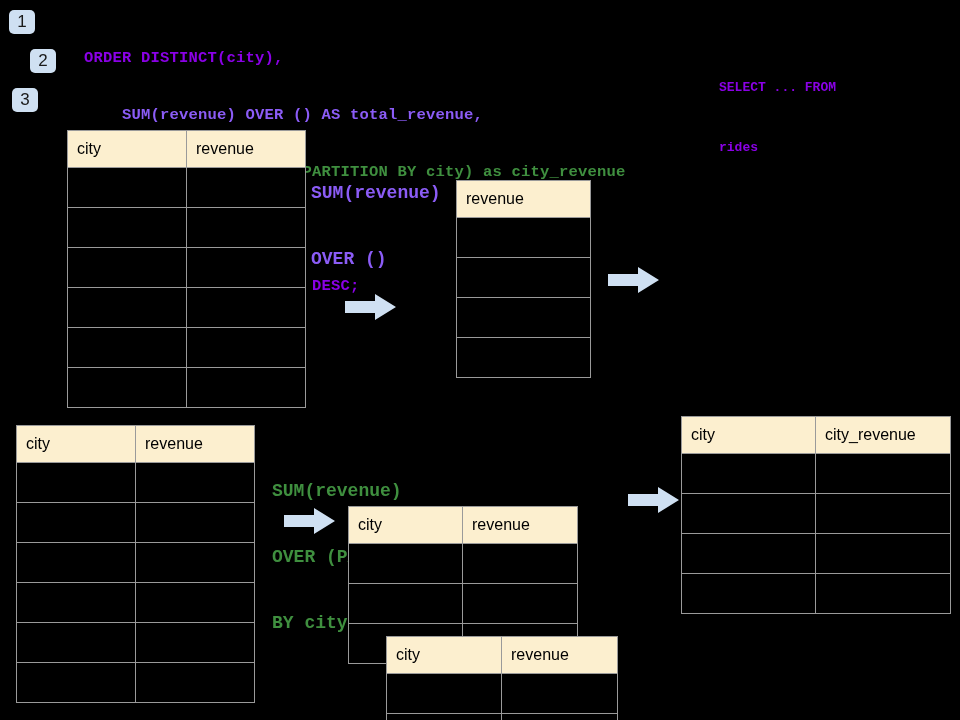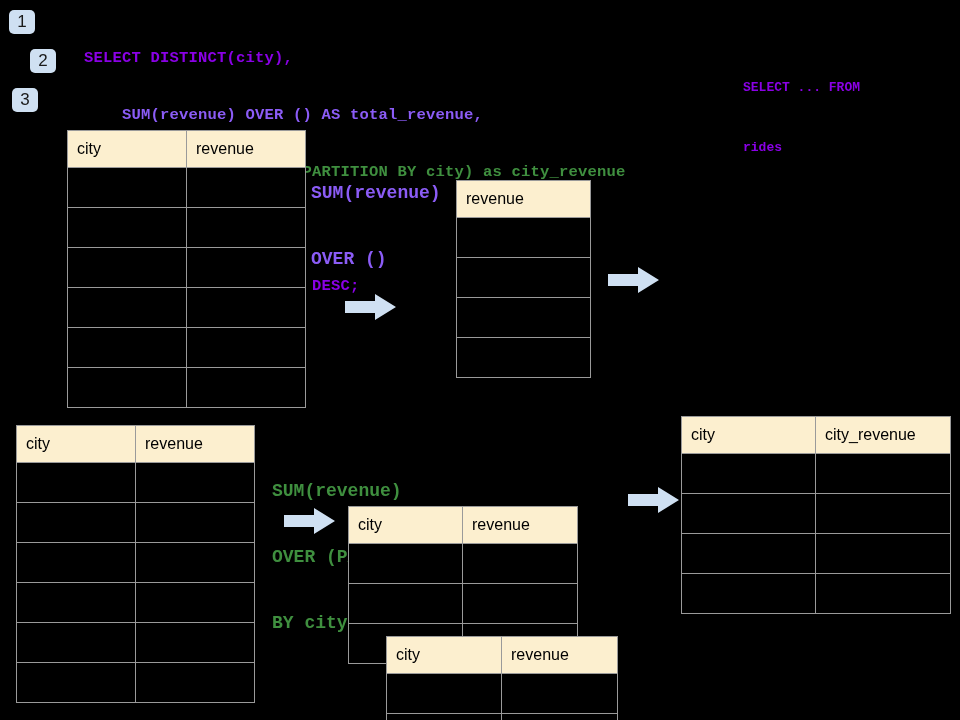--- a/index.html
+++ b/index.html
@@ -102,28 +102,28 @@
 </head>
 <body>
 
 <div id="canvas">
 
   <div class="badge" style="left:9px; top:10px;">1</div>
   <div class="badge" style="left:30px; top:49px;">2</div>
   <div class="badge" style="left:12px; top:88px;">3</div>
 
   <div class="sql" style="left:84px; top:13px;">
-    <span class="sql-line c-purple">SELECT DISTINCT(city),</span>
+    <span class="sql-line c-purple">ORDER DISTINCT(city),</span>
     <span class="sql-line c-red">    SUM(revenue) OVER () AS total_revenue,</span>
     <span class="sql-line c-green">    SUM(revenue) OVER (PARTITION BY city) as city_revenue</span>
     <span class="sql-line c-purple">  FROM rides</span>
     <span class="sql-line c-purple">  ORDER by city_revenue DESC;</span>
   </div>
 
-  <div class="side-note" style="left:743px; top:38px;">
+  <div class="side-note" style="left:719px; top:38px;">
     <span style="display:block;">SELECT ... FROM</span>
     <span style="display:block;">rides</span>
   </div>
 
   <div class="annot c-red" style="left:311px; top:138px;">
     <span style="display:block;">SUM(revenue)</span>
     <span style="display:block;">OVER ()</span>
   </div>
 
   <div class="annot c-green" style="left:272px; top:436px;">

